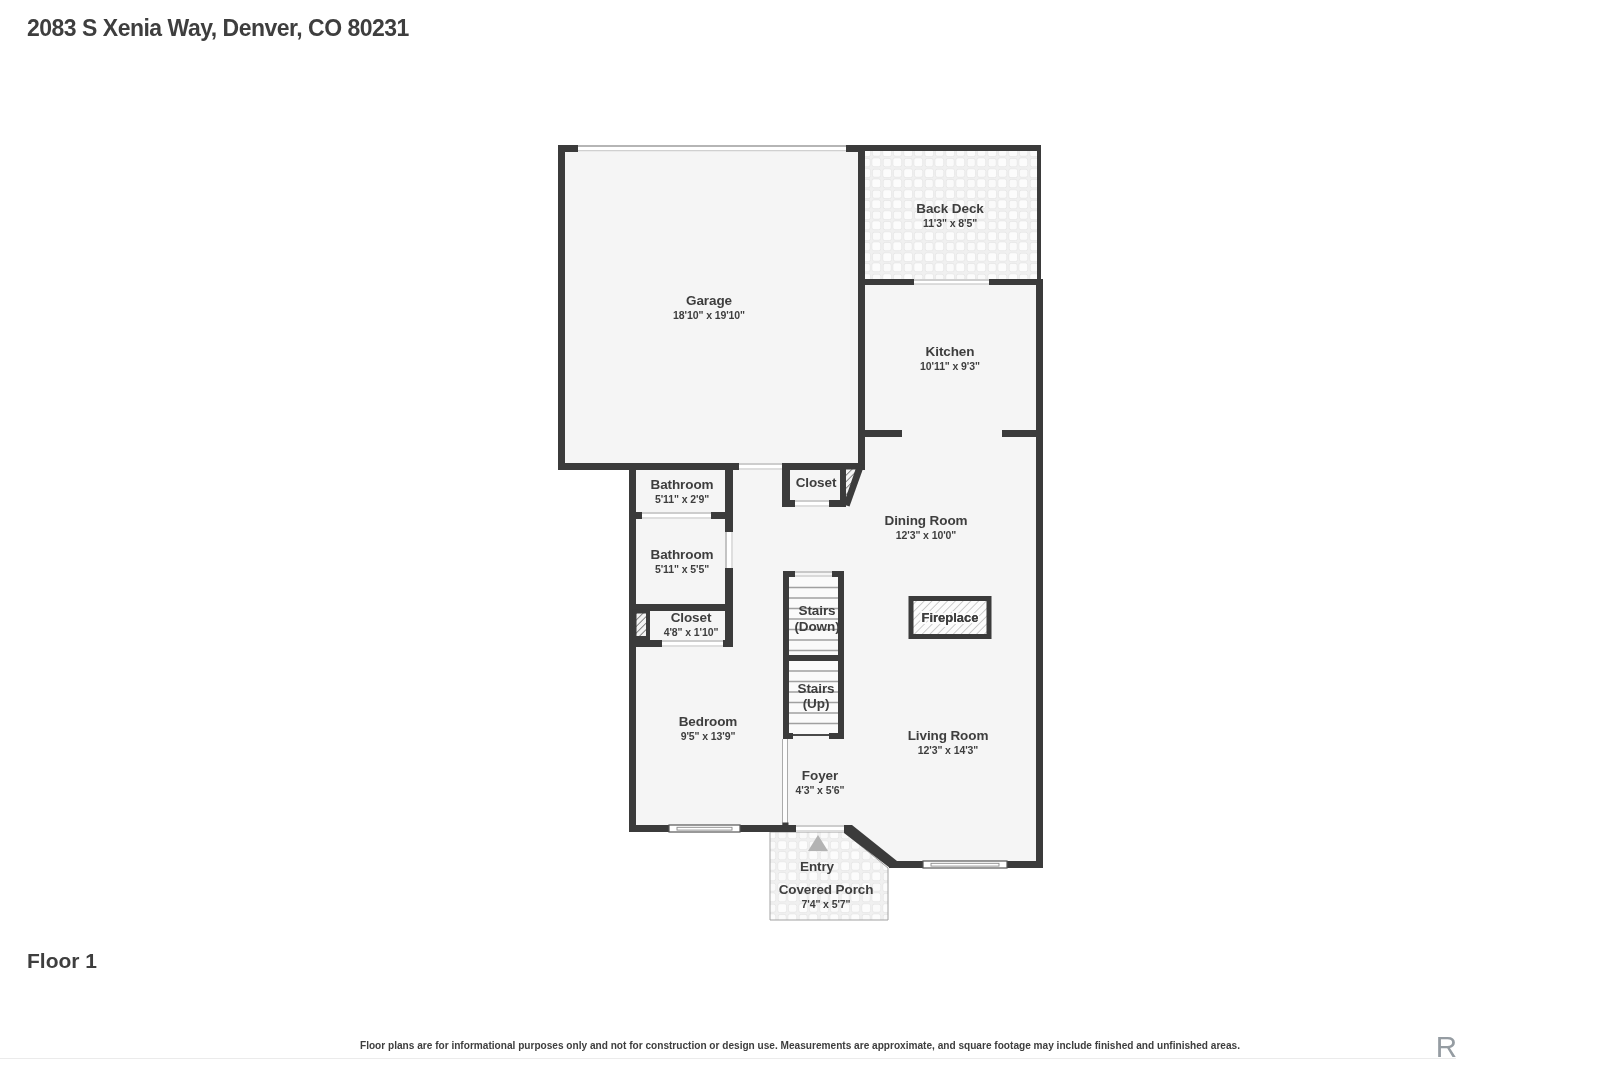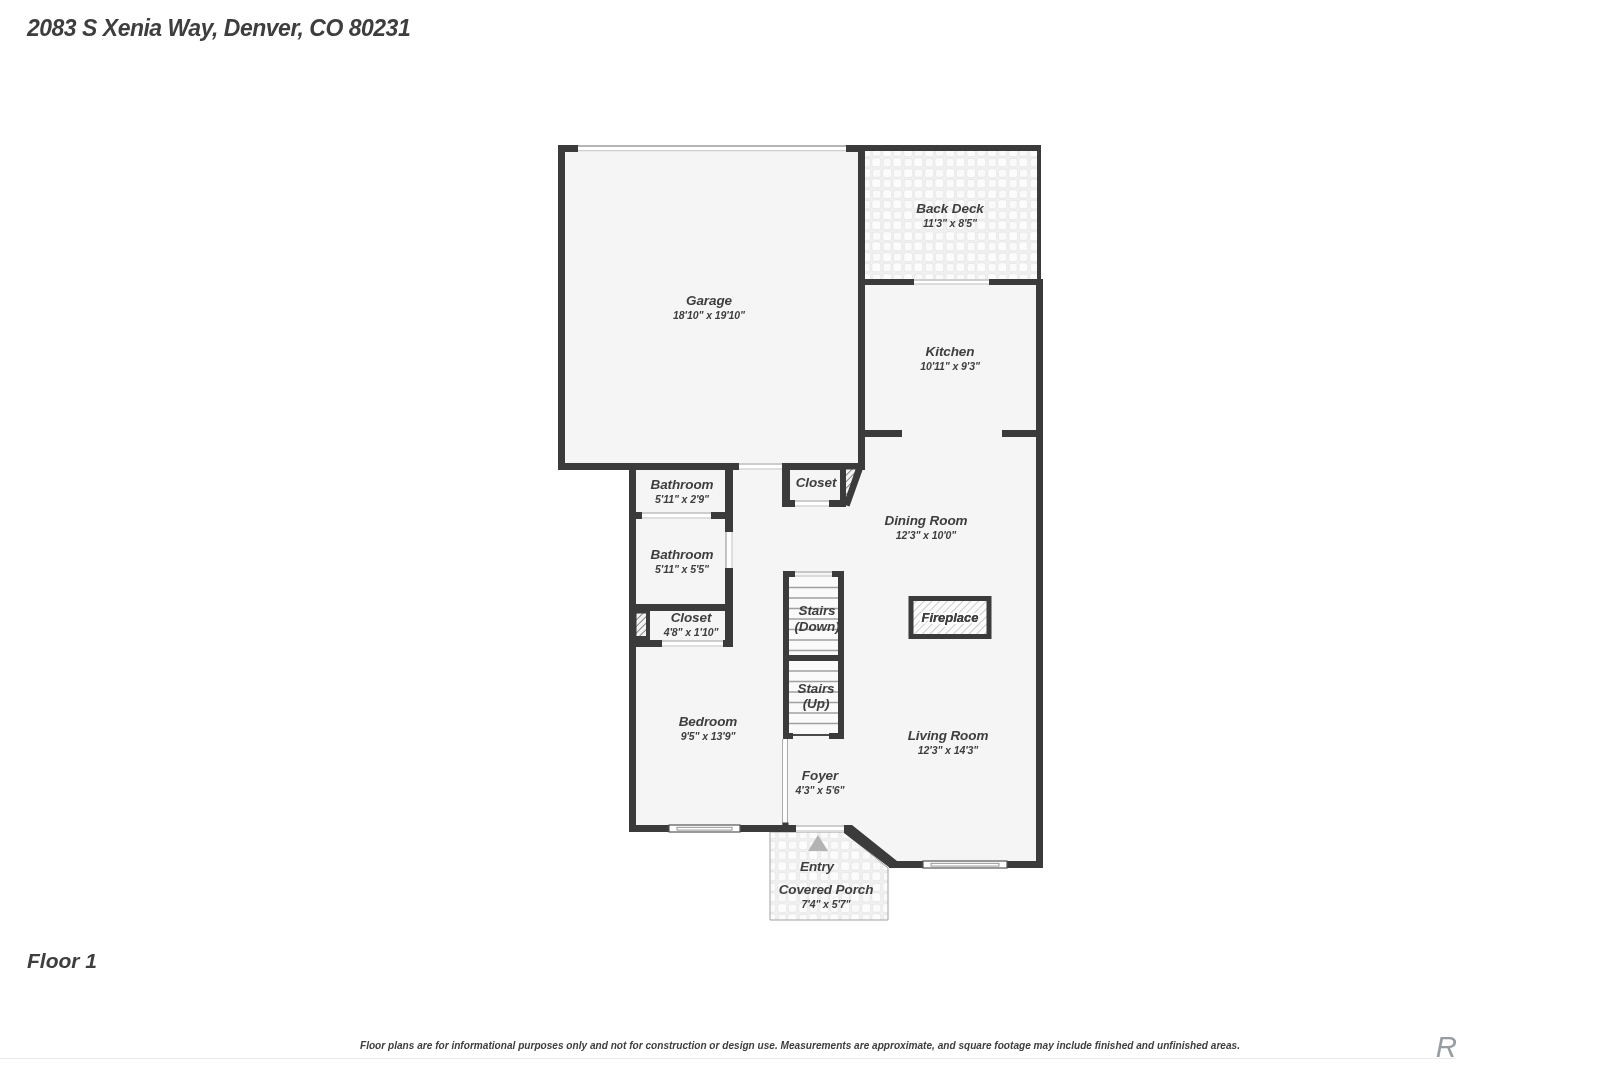--- a/index.html
+++ b/index.html
@@ -1,17 +1,17 @@
 <!DOCTYPE html>
 <html><head>
 <meta charset="utf-8">
 <style>
   html,body{margin:0;padding:0;background:#ffffff;}
   .page{position:relative;width:1456px;height:1066px;overflow:hidden;background:#8b5cf6;
-        font-family:"Liberation Sans",sans-serif;font-style:italic;}
+        font-family:"Liberation Sans",sans-serif;}
   svg text{font-family:"Liberation Sans",sans-serif;}
 </style>
 </head>
 <body>
 <div class="page">
 <svg width="1600" height="1066" viewBox="0 0 1600 1066" xmlns="http://www.w3.org/2000/svg">
 <defs>
   <pattern id="pavers" width="21" height="21" patternUnits="userSpaceOnUse">
     <rect width="21" height="21" fill="#f0f0f0"></rect>
     <rect x="0.8" y="0.8" width="8.8" height="8.8" rx="2" fill="#fcfcfc" stroke="#e4e4e4" stroke-width="0.7"></rect>

